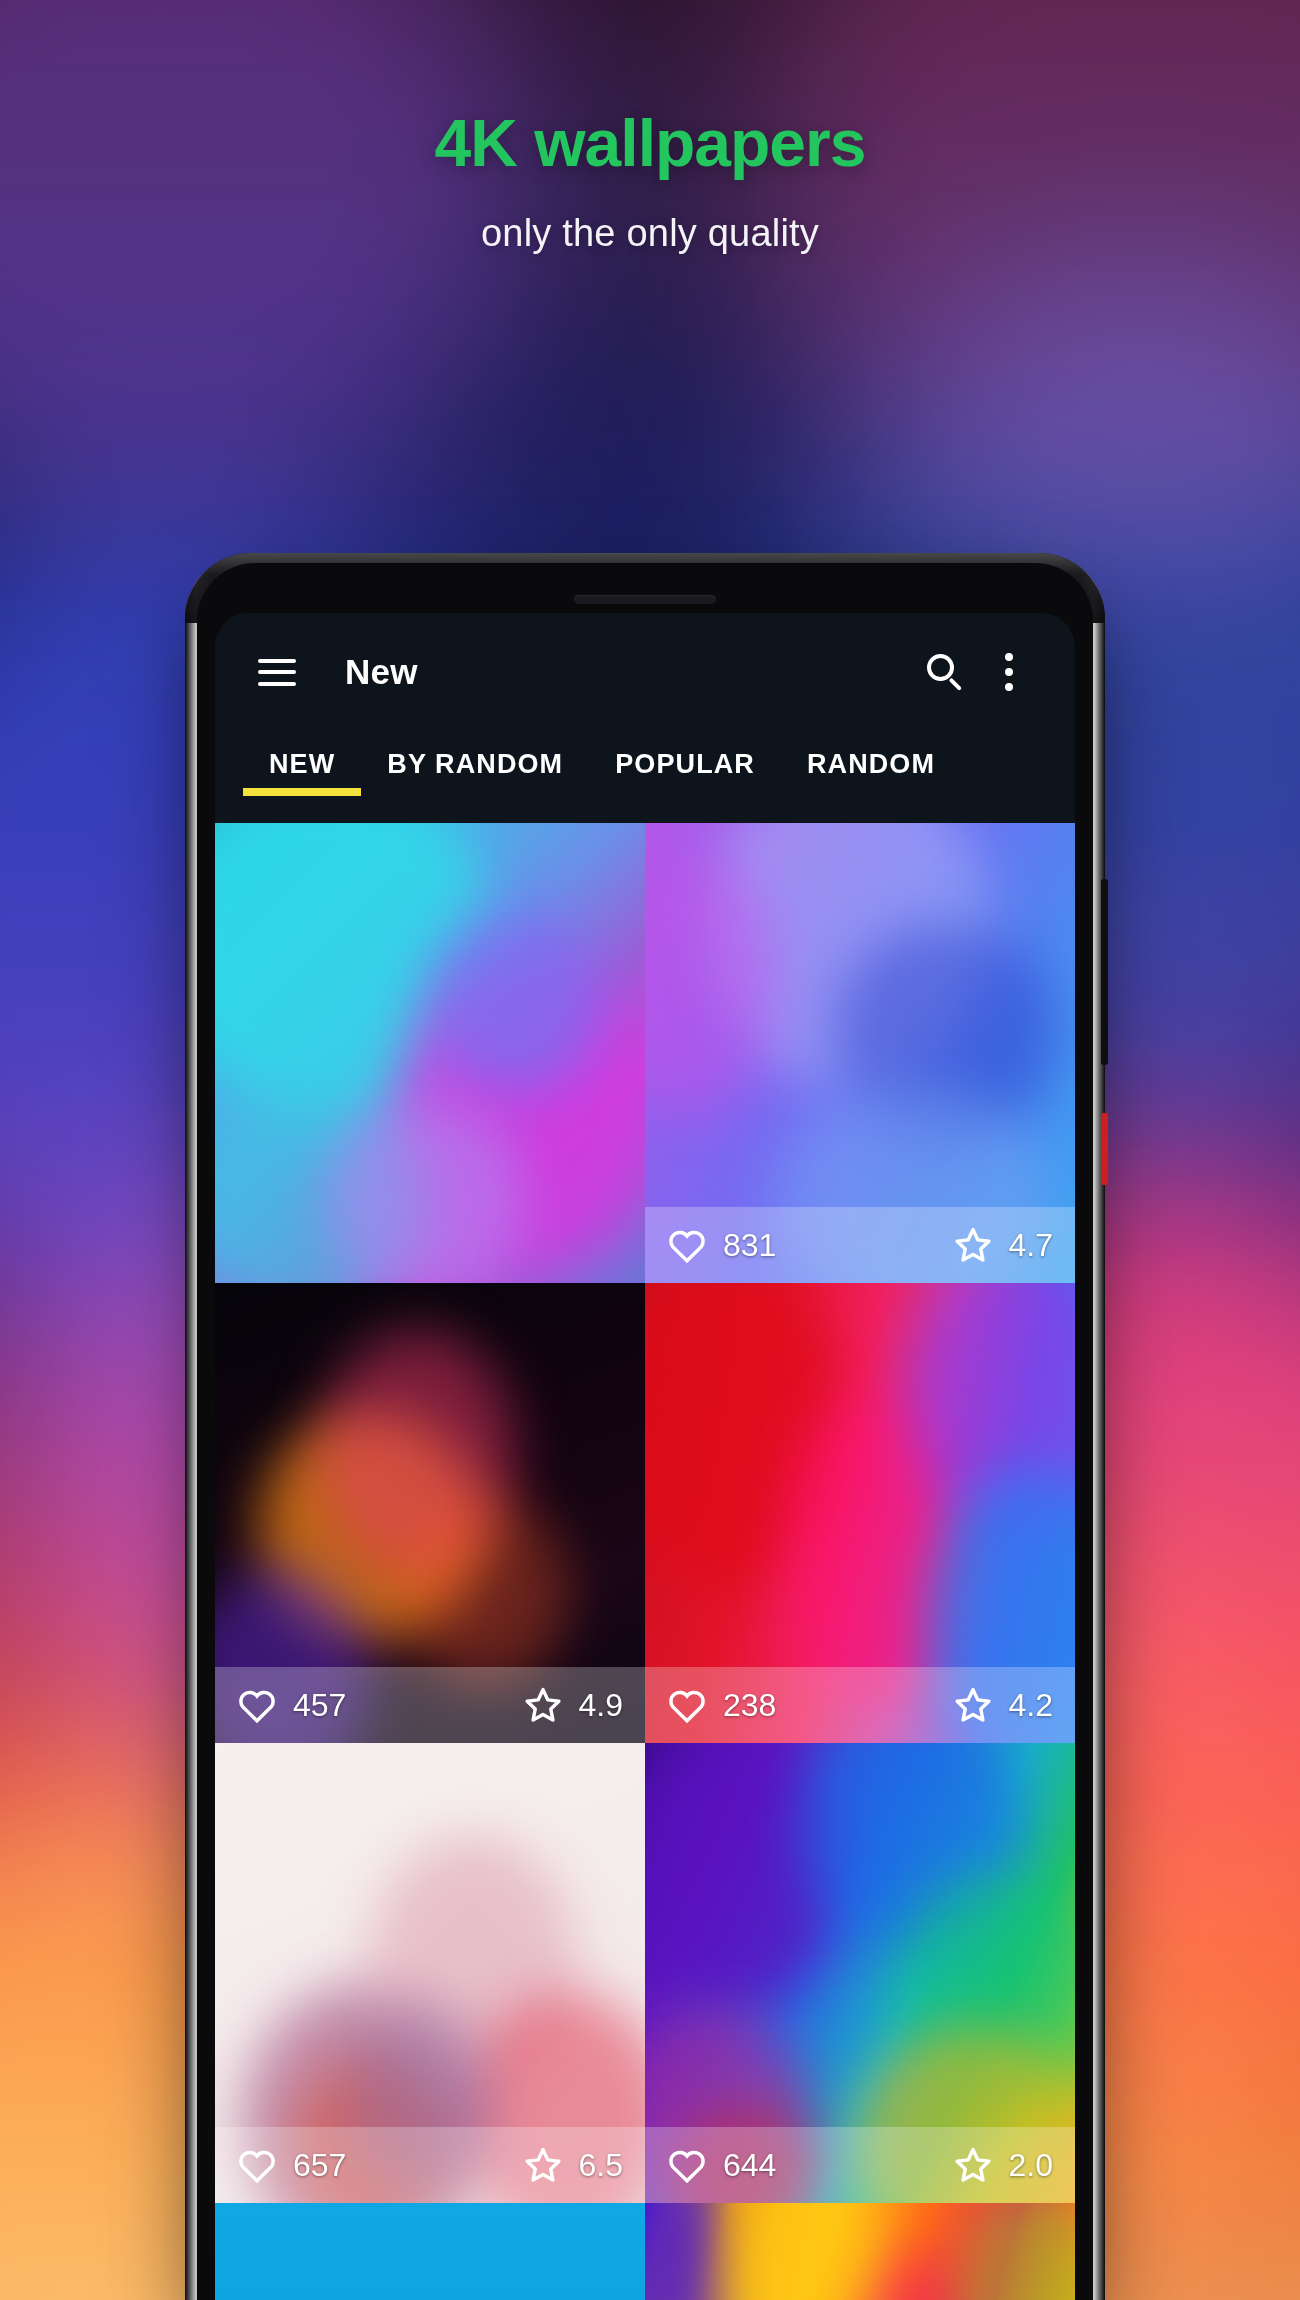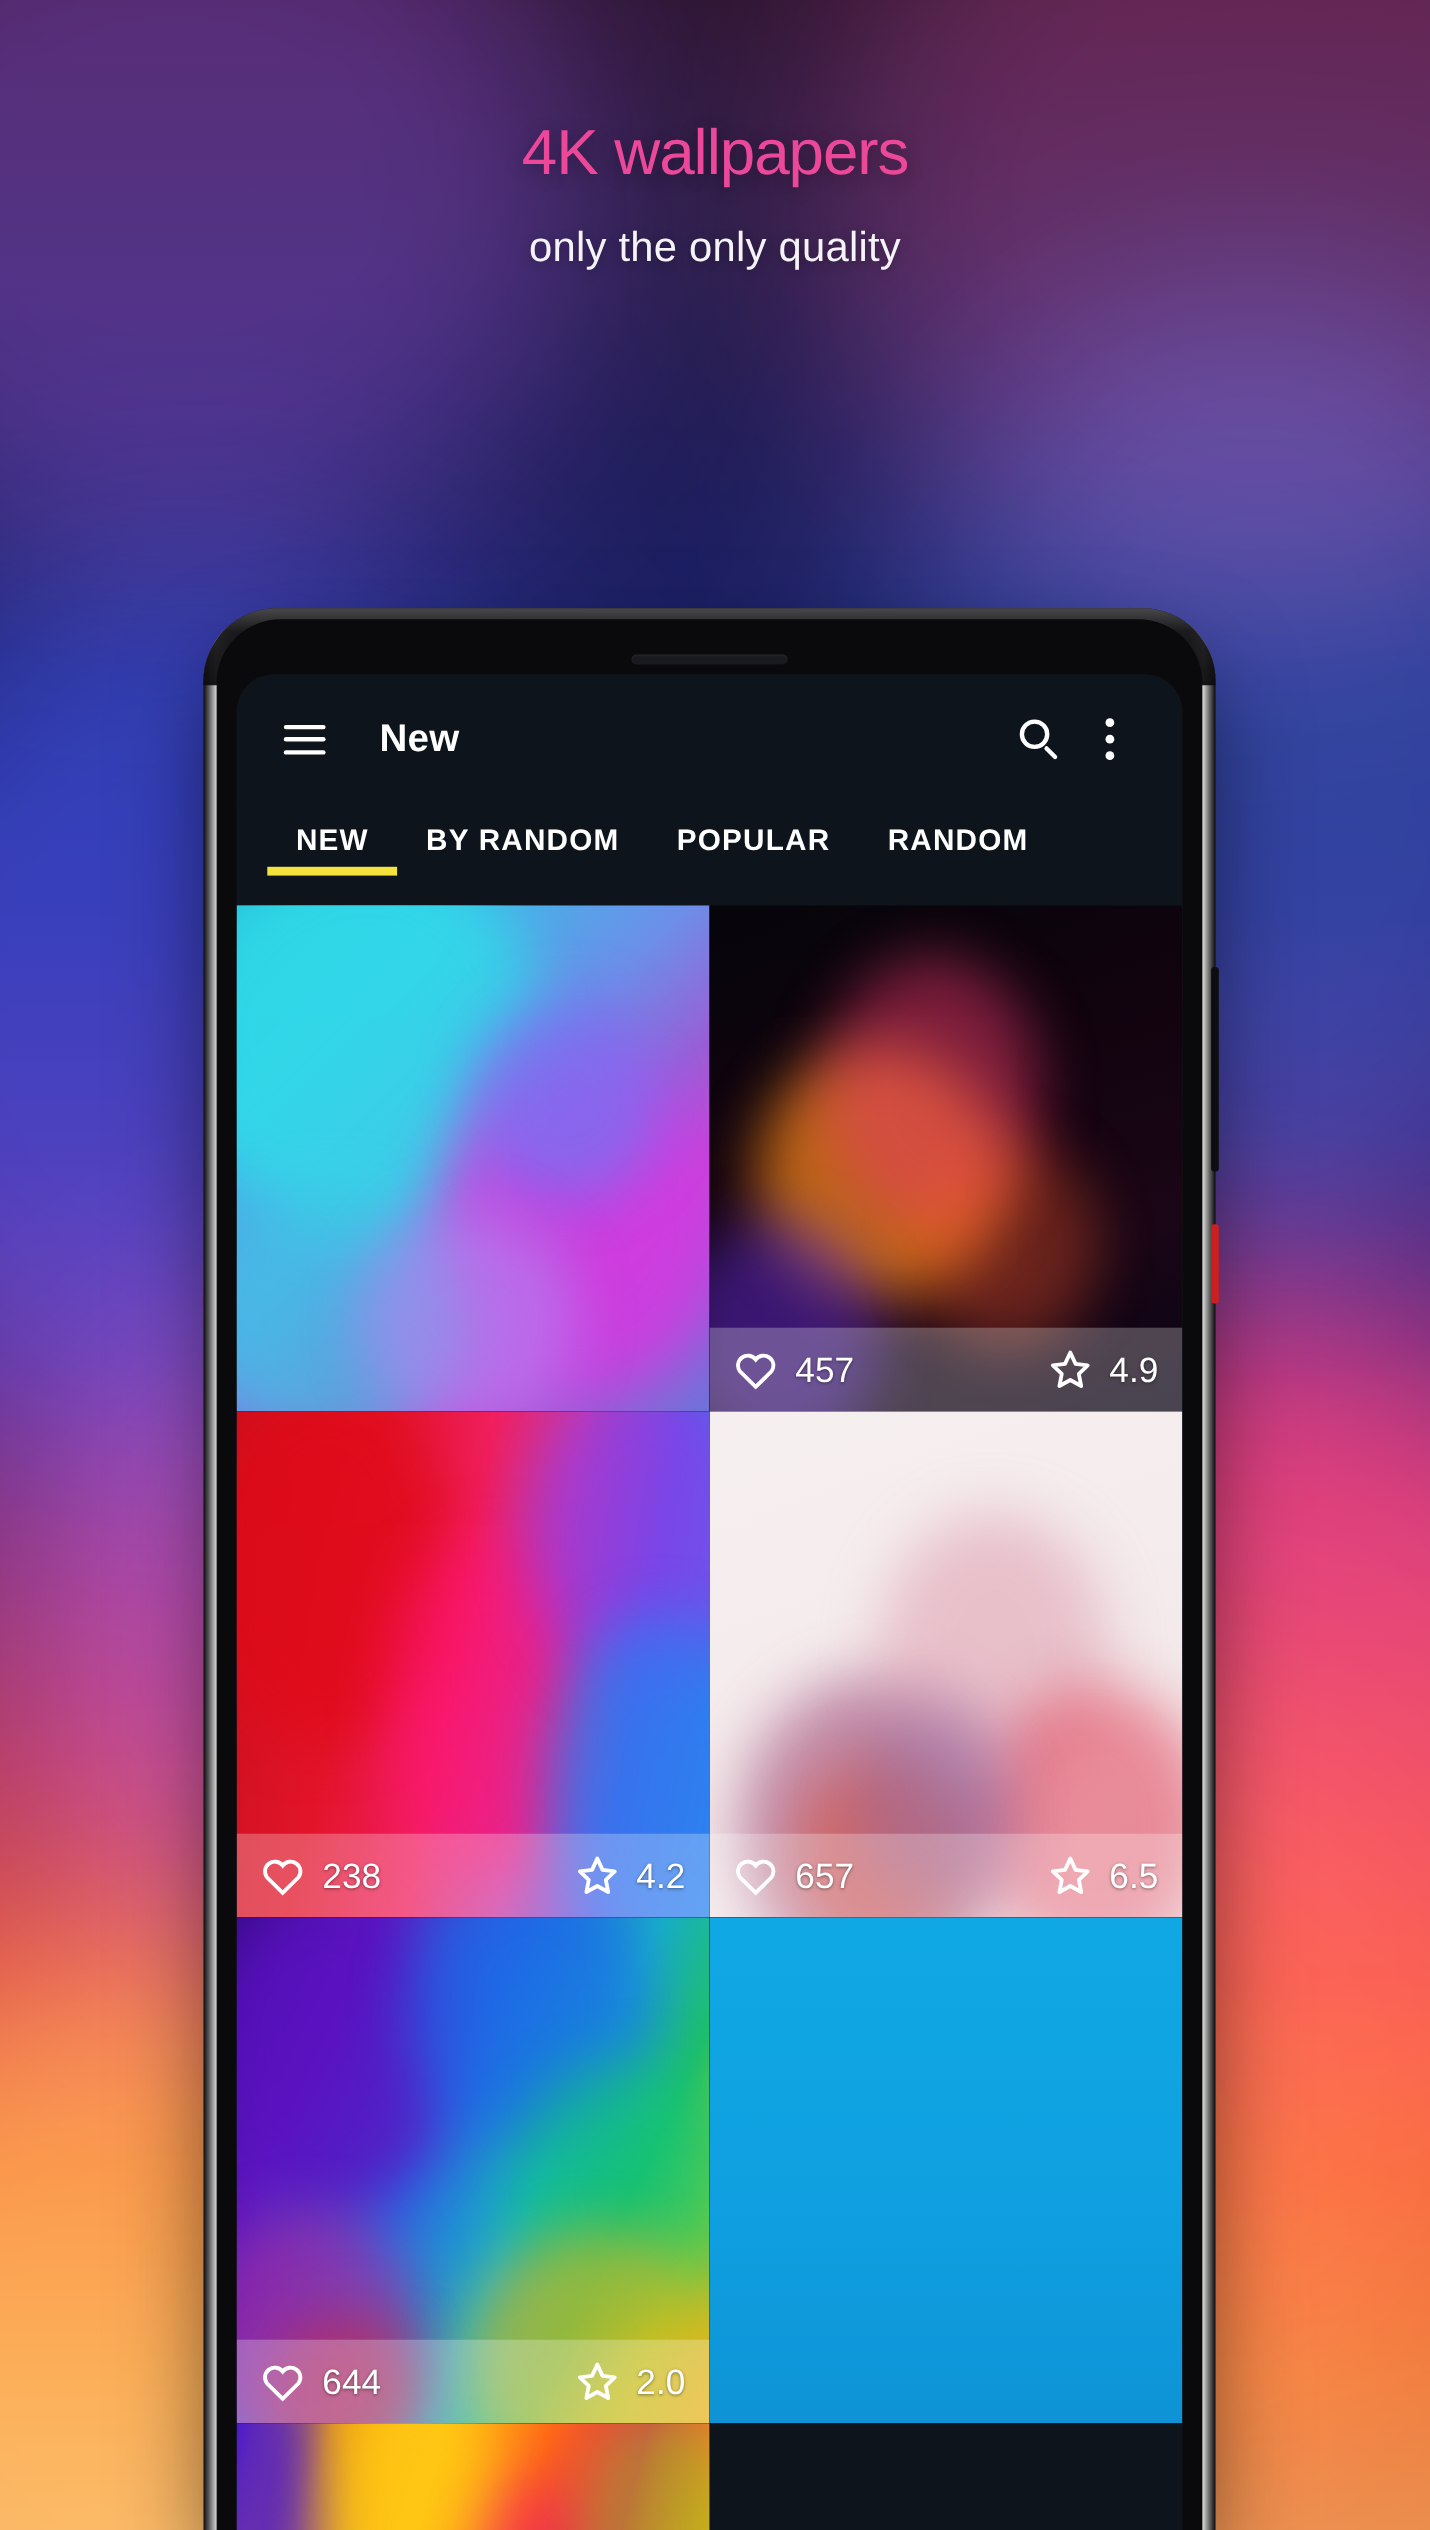--- a/index.html
+++ b/index.html
@@ -48,23 +48,23 @@
   .blob-redmid { left:300px; top:1820px; width:760px; height:700px; background:#e0301c; opacity:.75; }
   .blob-deepred { right:-80px; top:1560px; width:620px; height:700px; background:#ff2010; opacity:.7; }
 
   
   .promo {
     position:absolute; left:0; right:0; top:0;
     text-align:center; z-index:6;
   }
   .promo-title {
     margin-top:110px;
-    font-size:58px;
-    font-weight:400;
-    color:#ec4899;
+    font-size:66px;
+    font-weight:700;
+    color:#22c55e;
     letter-spacing:-1px;
     text-shadow:0 3px 16px rgba(0,0,0,.30);
     line-height:1;
   }
   .promo-sub {
     margin-top:36px;
     font-size:38px;
     font-weight:400;
     color:#f4f3f8;
     letter-spacing:.2px;
@@ -351,111 +351,133 @@
       <div class="card">
         <div class="art w1">
           <span class="l l1"></span>
             <span class="l l2"></span>
             <span class="l l3"></span>
             <span class="l l4"></span>
             <span class="l l5"></span>
         </div>
       </div>
 
-
-      <div class="card">
-        <div class="art w3">
+      <div class="card">
+        <div class="art w2">
           <span class="l l1"></span>
             <span class="l l2"></span>
             <span class="l l3"></span>
             <span class="l l4"></span>
         </div>
         <div class="stats">
           <div class="stat">
             <svg class="heart-ic" viewBox="0 0 24 22">
                 <path d="M12 20.5 3.4 12A5.3 5.3 0 0 1 12 5.6 5.3 5.3 0 0 1 20.6 12z" fill="none" stroke="#fff" stroke-width="2.1"></path>
               </svg>
-            <span class="stat-val">457</span>
+            <span class="stat-val">831</span>
           </div>
           <div class="stat right">
             <svg class="star-ic" viewBox="0 0 24 23">
                 <path d="M12 2.2 14.9 8.4 21.6 9.2 16.7 13.9 18 20.6 12 17.3 6 20.6 7.3 13.9 2.4 9.2 9.1 8.4z" fill="none" stroke="#fff" stroke-width="2.1" stroke-linejoin="round"></path>
               </svg>
-            <span class="stat-val">4.9</span>
-          </div>
-        </div>
-      </div>
-
-      <div class="card">
-        <div class="art w4">
+            <span class="stat-val">4.7</span>
+          </div>
+        </div>
+      </div>
+
+      <div class="card">
+        <div class="art w3">
           <span class="l l1"></span>
             <span class="l l2"></span>
             <span class="l l3"></span>
             <span class="l l4"></span>
         </div>
         <div class="stats">
           <div class="stat">
             <svg class="heart-ic" viewBox="0 0 24 22">
                 <path d="M12 20.5 3.4 12A5.3 5.3 0 0 1 12 5.6 5.3 5.3 0 0 1 20.6 12z" fill="none" stroke="#fff" stroke-width="2.1"></path>
               </svg>
-            <span class="stat-val">238</span>
+            <span class="stat-val">457</span>
           </div>
           <div class="stat right">
             <svg class="star-ic" viewBox="0 0 24 23">
                 <path d="M12 2.2 14.9 8.4 21.6 9.2 16.7 13.9 18 20.6 12 17.3 6 20.6 7.3 13.9 2.4 9.2 9.1 8.4z" fill="none" stroke="#fff" stroke-width="2.1" stroke-linejoin="round"></path>
               </svg>
-            <span class="stat-val">4.2</span>
-          </div>
-        </div>
-      </div>
-
-      <div class="card">
-        <div class="art w5">
-          <span class="l l1"></span>
-            <span class="l l2"></span>
-            <span class="l l3"></span>
-            <span class="l l4"></span>
-            <span class="l l5"></span>
+            <span class="stat-val">4.9</span>
+          </div>
+        </div>
+      </div>
+
+      <div class="card">
+        <div class="art w4">
+          <span class="l l1"></span>
+            <span class="l l2"></span>
+            <span class="l l3"></span>
+            <span class="l l4"></span>
         </div>
         <div class="stats">
           <div class="stat">
             <svg class="heart-ic" viewBox="0 0 24 22">
                 <path d="M12 20.5 3.4 12A5.3 5.3 0 0 1 12 5.6 5.3 5.3 0 0 1 20.6 12z" fill="none" stroke="#fff" stroke-width="2.1"></path>
               </svg>
-            <span class="stat-val">657</span>
+            <span class="stat-val">238</span>
           </div>
           <div class="stat right">
             <svg class="star-ic" viewBox="0 0 24 23">
                 <path d="M12 2.2 14.9 8.4 21.6 9.2 16.7 13.9 18 20.6 12 17.3 6 20.6 7.3 13.9 2.4 9.2 9.1 8.4z" fill="none" stroke="#fff" stroke-width="2.1" stroke-linejoin="round"></path>
               </svg>
-            <span class="stat-val">6.5</span>
-          </div>
-        </div>
-      </div>
-
-      <div class="card">
-        <div class="art w6">
+            <span class="stat-val">4.2</span>
+          </div>
+        </div>
+      </div>
+
+      <div class="card">
+        <div class="art w5">
           <span class="l l1"></span>
             <span class="l l2"></span>
             <span class="l l3"></span>
             <span class="l l4"></span>
             <span class="l l5"></span>
-            <span class="l l6"></span>
         </div>
         <div class="stats">
           <div class="stat">
             <svg class="heart-ic" viewBox="0 0 24 22">
                 <path d="M12 20.5 3.4 12A5.3 5.3 0 0 1 12 5.6 5.3 5.3 0 0 1 20.6 12z" fill="none" stroke="#fff" stroke-width="2.1"></path>
               </svg>
-            <span class="stat-val">644</span>
+            <span class="stat-val">657</span>
           </div>
           <div class="stat right">
             <svg class="star-ic" viewBox="0 0 24 23">
                 <path d="M12 2.2 14.9 8.4 21.6 9.2 16.7 13.9 18 20.6 12 17.3 6 20.6 7.3 13.9 2.4 9.2 9.1 8.4z" fill="none" stroke="#fff" stroke-width="2.1" stroke-linejoin="round"></path>
               </svg>
+            <span class="stat-val">6.5</span>
+          </div>
+        </div>
+      </div>
+
+      <div class="card">
+        <div class="art w6">
+          <span class="l l1"></span>
+            <span class="l l2"></span>
+            <span class="l l3"></span>
+            <span class="l l4"></span>
+            <span class="l l5"></span>
+            <span class="l l6"></span>
+        </div>
+        <div class="stats">
+          <div class="stat">
+            <svg class="heart-ic" viewBox="0 0 24 22">
+                <path d="M12 20.5 3.4 12A5.3 5.3 0 0 1 12 5.6 5.3 5.3 0 0 1 20.6 12z" fill="none" stroke="#fff" stroke-width="2.1"></path>
+              </svg>
+            <span class="stat-val">644</span>
+          </div>
+          <div class="stat right">
+            <svg class="star-ic" viewBox="0 0 24 23">
+                <path d="M12 2.2 14.9 8.4 21.6 9.2 16.7 13.9 18 20.6 12 17.3 6 20.6 7.3 13.9 2.4 9.2 9.1 8.4z" fill="none" stroke="#fff" stroke-width="2.1" stroke-linejoin="round"></path>
+              </svg>
             <span class="stat-val">2.0</span>
           </div>
         </div>
       </div>
 
       <div class="card">
         <div class="art w7"></div>
       </div>
 
       <div class="card">

